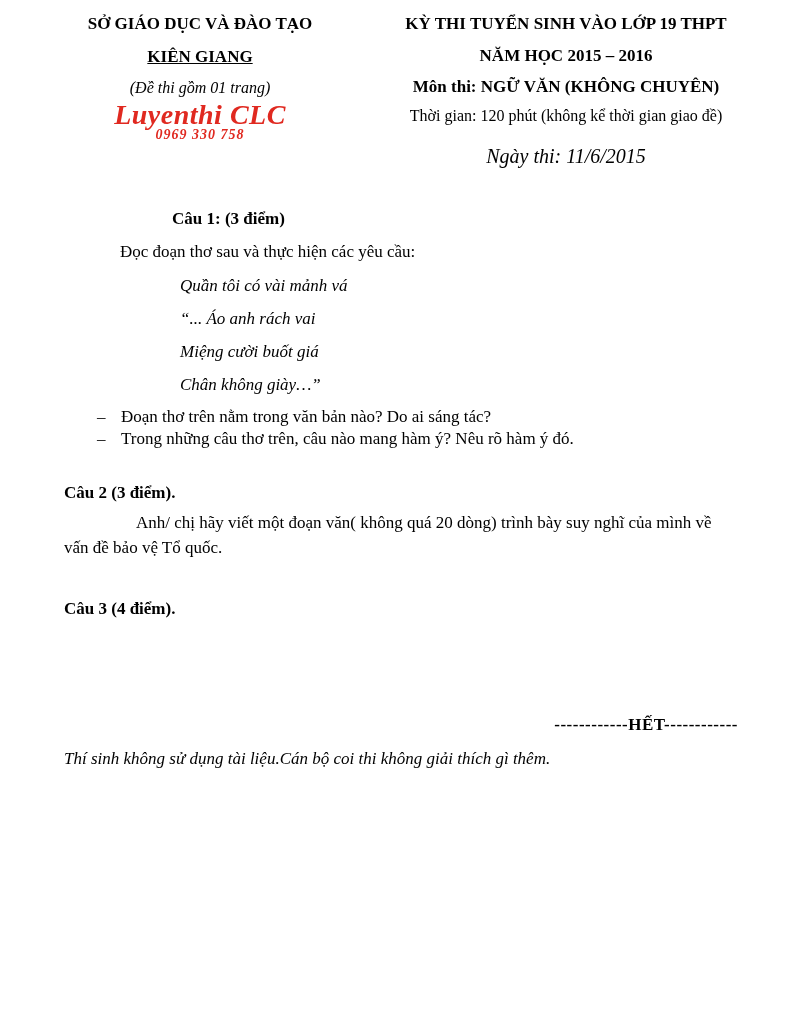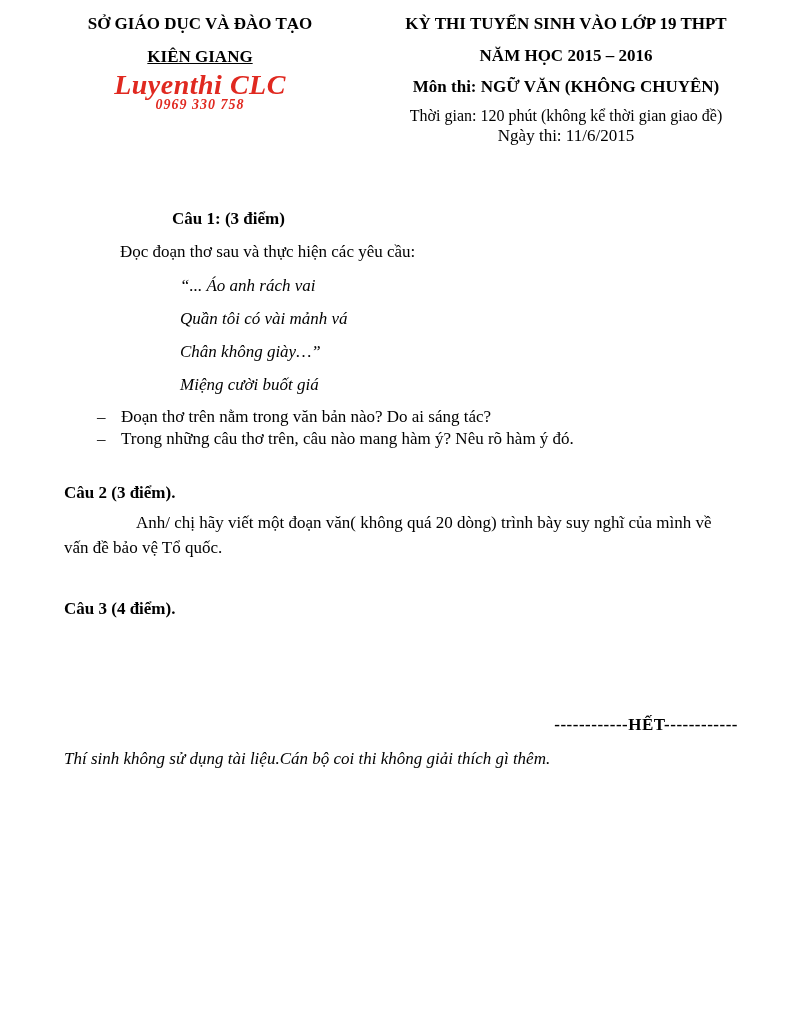--- a/index.html
+++ b/index.html
@@ -34,21 +34,21 @@
   .logo-phone{
     font-weight:bold;font-style:italic;
     font-size:14px;line-height:15px;
     letter-spacing:1px;
     text-align:center;
   }
   .h-right-line1{font-weight:bold;font-size:17px;}
   .h-right-line2{font-weight:bold;font-size:17px;margin-top:12px;}
   .h-right-line3{font-weight:bold;font-size:17px;margin-top:11px;}
   .h-right-line4{font-size:16px;margin-top:10px;}
-  .h-right-line5{font-size:17px;margin-top:1px;}
+  .h-right-line5{font-style:italic;font-size:20px;margin-top:20px;}
   
   .main{padding:0 62px 0 64px;line-height:22px;}
   .q1-title{font-weight:bold;margin:56px 0 0 108px;}
   .q1-intro{margin:11px 0 0 56px;}
   .poem{margin:6px 0 0 116px;font-style:italic;}
   .poem-line{line-height:33px;}
   .bullets{margin:5px 0 0 33px;}
   .bullet{display:flex;line-height:22px;}
   .bullet-dash{width:24px;flex-shrink:0;}
   .q2-title{font-weight:bold;margin-top:32px;}
@@ -62,42 +62,43 @@
 </style>
 </head>
 <body>
 
 <div class="page">
 
   <div class="header">
     <div class="h-left">
       <div class="h-left-line1">SỞ GIÁO DỤC VÀ ĐÀO TẠO</div>
       <div class="h-left-line2">KIÊN GIANG</div>
+      <div class="h-left-line3">(Đề thi gồm 01 trang)</div>
       <div class="logo" style="color:#e02920;">Luyenthi CLC</div>
       <div class="logo-phone" style="color:#e02920;">0969 330 758</div>
     </div>
     <div class="h-right">
       <div class="h-right-line1">KỲ THI TUYỂN SINH VÀO LỚP 19 THPT</div>
       <div class="h-right-line2">NĂM HỌC 2015 – 2016</div>
       <div class="h-right-line3">Môn thi: NGỮ VĂN (KHÔNG CHUYÊN)</div>
       <div class="h-right-line4">Thời gian: 120 phút (không kể thời gian giao đề)</div>
       <div class="h-right-line5">Ngày thi: 11/6/2015</div>
     </div>
   </div>
 
   <div class="main">
 
     <div class="q1-title">Câu 1: (3 điểm)</div>
     <div class="q1-intro">Đọc đoạn thơ sau và thực hiện các yêu cầu:</div>
 
     <div class="poem">
+      <div class="poem-line">Quần tôi có vài mảnh vá</div>
       <div class="poem-line">“... Áo anh rách vai</div>
-      <div class="poem-line">Quần tôi có vài mảnh vá</div>
+      <div class="poem-line">Miệng cười buốt giá</div>
       <div class="poem-line">Chân không giày…”</div>
-      <div class="poem-line">Miệng cười buốt giá</div>
     </div>
 
     <div class="bullets">
       <div class="bullet">
         <span class="bullet-dash">–</span>
         <span>Đoạn thơ trên nằm trong văn bản nào? Do ai sáng tác?</span>
       </div>
       <div class="bullet">
         <span class="bullet-dash">–</span>
         <span>Trong những câu thơ trên, câu nào mang hàm ý? Nêu rõ hàm ý đó.</span>

